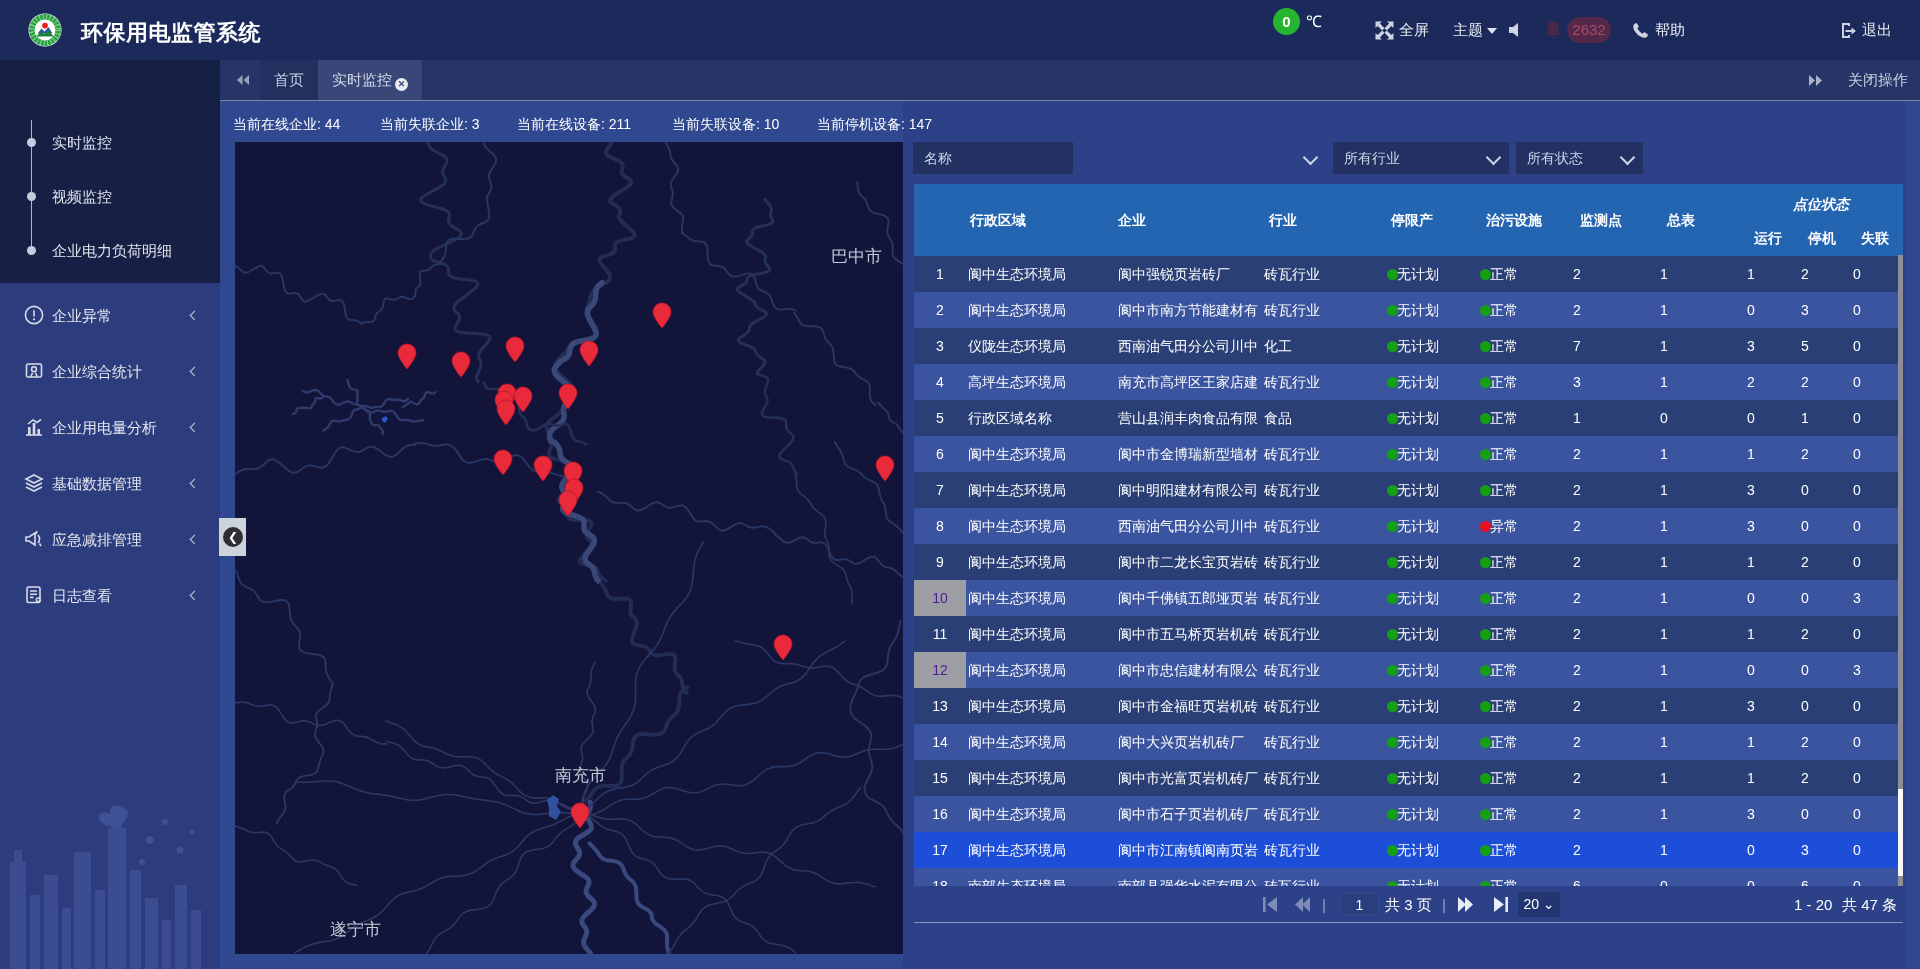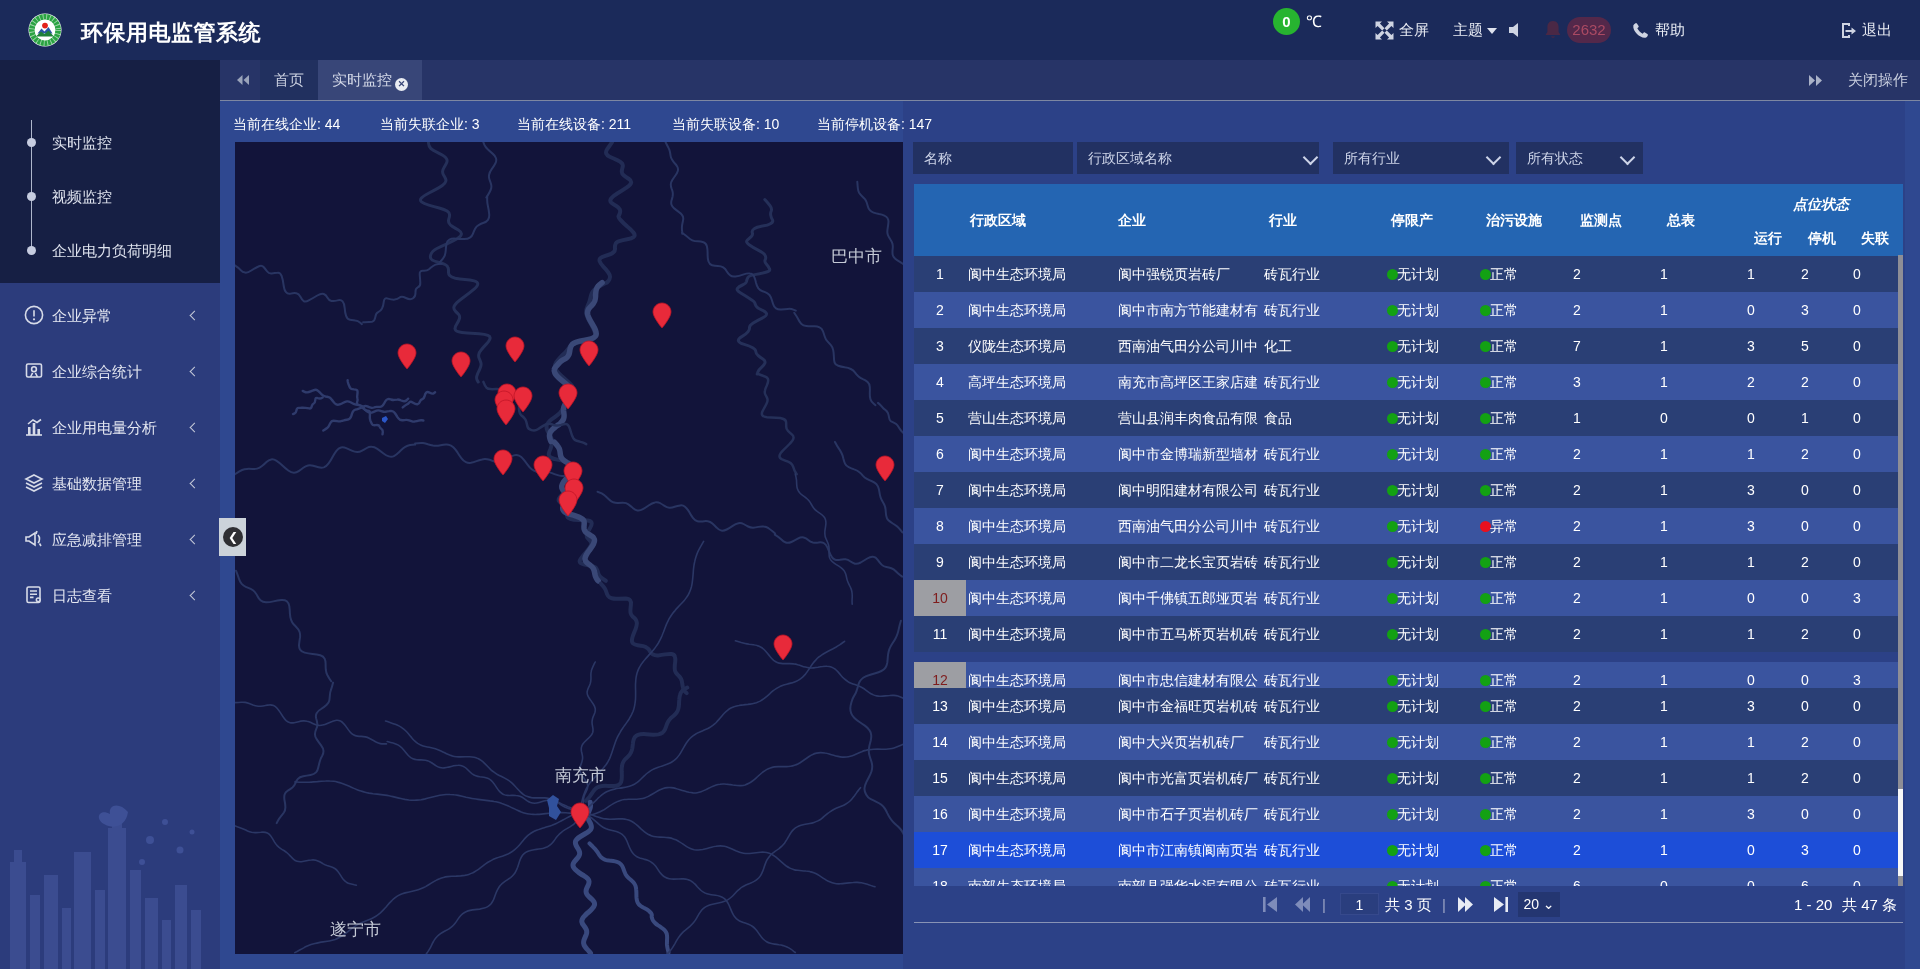--- a/index.html
+++ b/index.html
@@ -55,21 +55,21 @@
 .finput{position:absolute;top:41px;height:32px;background:#223162;color:#cdd4e8;font-size:14px;line-height:32px;padding-left:11px}
 .fchev{position:absolute;width:11px;height:11px;border-right:2px solid #cdd4e8;border-bottom:2px solid #cdd4e8;transform:rotate(45deg);top:51px}
 
 .thead{position:absolute;left:694px;top:83px;width:989px;height:72px;background:#2465b2;color:#fff;font-size:14px;font-weight:bold}
 .thead span{position:absolute;white-space:nowrap}
 .th1{top:0;height:72px;line-height:72px;text-align:center;transform:translateX(-50%)}
 .th2{top:46px;transform:translateX(-50%)}
 .trow{position:absolute;left:0;width:984px;height:36px;color:#fff;font-size:14px}
 .trow span{line-height:36px}
 .numcell{position:absolute;left:0;top:0;width:52px;height:36px;text-align:center}
-.numcell.gray{background:#9d9ea3;color:#7f1d1d}
+.numcell.gray{background:#9d9ea3;color:#4c1d95}
 .td{position:absolute;top:0;white-space:nowrap}
 .tdc{position:absolute;top:0;width:60px;margin-left:-30px;text-align:center}
 .dot{position:absolute;top:13px;width:11px;height:11px;border-radius:50%;margin-left:-5px}
 
 .pgbar{position:absolute;left:694px;top:785px;width:989px;height:37px;background:#2c4187;border-bottom:1px solid #8893b5;color:#cdd4e8;font-size:15px}
 .pgi{position:absolute}
 .pg{position:absolute;top:0;height:37px;line-height:37px}
 .pginput{position:absolute;left:426px;top:7px;width:39px;height:22px;background:#2a3e7e;border:1px solid #36498c;color:#fff;font-size:14px;text-align:center;line-height:22px}
 .pgsel{position:absolute;left:604px;top:6px;width:42px;height:25px;background:#243671;color:#fff;font-size:14px;text-align:center;line-height:25px}
 .scrltrack{position:absolute;left:1678px;top:154px;width:5px;height:631px;background:#8e8e96}
@@ -382,21 +382,20 @@
             <path d="M9 0 C4 0 0 4 0 9 C0 14.5 9 25 9 25 C9 25 18 14.5 18 9 C18 4 14 0 9 0 Z" fill="#e82a3a"></path>
             <path d="M9 0 C4 0 0 4 0 9 C0 14.5 9 25 9 25 C9 25 18 14.5 18 9 C18 4 14 0 9 0 Z" fill="none" stroke="#c01527" stroke-width="0.8"></path>
           </g>
         </svg>
       </div>
   <div class="collapse">
         <div class="cc">❮</div>
       </div>
   <div class="rpanel"></div>
   <div class="finput" style="left:693px;width:160px">名称</div>
-  <div class="finput" style="left:857px;width:242px">行政区域名称</div>
       <span class="fchev" style="left:1085px"></span>
   <div class="finput" style="left:1113px;width:176px">所有行业</div>
       <span class="fchev" style="left:1268px"></span>
   <div class="finput" style="left:1296px;width:127px">所有状态</div>
       <span class="fchev" style="left:1402px"></span>
   <div class="thead">
     <span class="th1" style="left:84px">行政区域</span>
     <span class="th1" style="left:218px">企业</span>
     <span class="th1" style="left:369px">行业</span>
     <span class="th1" style="left:498px">停限产</span>
@@ -464,21 +463,21 @@
           <span class="dot" style="left:571px;background:#13a113"></span>
           <span class="td" style="left:576px">正常</span>
           <span class="tdc" style="left:663px">3</span>
           <span class="tdc" style="left:750px">1</span>
           <span class="tdc" style="left:837px">2</span>
           <span class="tdc" style="left:891px">2</span>
           <span class="tdc" style="left:943px">0</span>
         </div>
 <div class="trow" style="top:144px;background:#2a3f75">
           <span class="numcell">5</span>
-          <span class="td" style="left:54px">营山生态环境局</span>
+          <span class="td" style="left:54px">行政区域名称</span>
           <span class="td" style="left:204px">营山县润丰肉食品有限</span>
           <span class="td" style="left:350px">食品</span>
           <span class="dot" style="left:478px;background:#13a113"></span>
           <span class="td" style="left:483px">无计划</span>
           <span class="dot" style="left:571px;background:#13a113"></span>
           <span class="td" style="left:576px">正常</span>
           <span class="tdc" style="left:663px">1</span>
           <span class="tdc" style="left:750px">0</span>
           <span class="tdc" style="left:837px">0</span>
           <span class="tdc" style="left:891px">1</span>
@@ -567,21 +566,21 @@
           <span class="dot" style="left:478px;background:#13a113"></span>
           <span class="td" style="left:483px">无计划</span>
           <span class="dot" style="left:571px;background:#13a113"></span>
           <span class="td" style="left:576px">正常</span>
           <span class="tdc" style="left:663px">2</span>
           <span class="tdc" style="left:750px">1</span>
           <span class="tdc" style="left:837px">1</span>
           <span class="tdc" style="left:891px">2</span>
           <span class="tdc" style="left:943px">0</span>
         </div>
-<div class="trow" style="top:406px;background:#3a549f">
+<div class="trow" style="top:396px;background:#3a549f">
           <span class="numcell gray">12</span>
           <span class="td" style="left:54px">阆中生态环境局</span>
           <span class="td" style="left:204px">阆中市忠信建材有限公</span>
           <span class="td" style="left:350px">砖瓦行业</span>
           <span class="dot" style="left:478px;background:#13a113"></span>
           <span class="td" style="left:483px">无计划</span>
           <span class="dot" style="left:571px;background:#13a113"></span>
           <span class="td" style="left:576px">正常</span>
           <span class="tdc" style="left:663px">2</span>
           <span class="tdc" style="left:750px">1</span>

